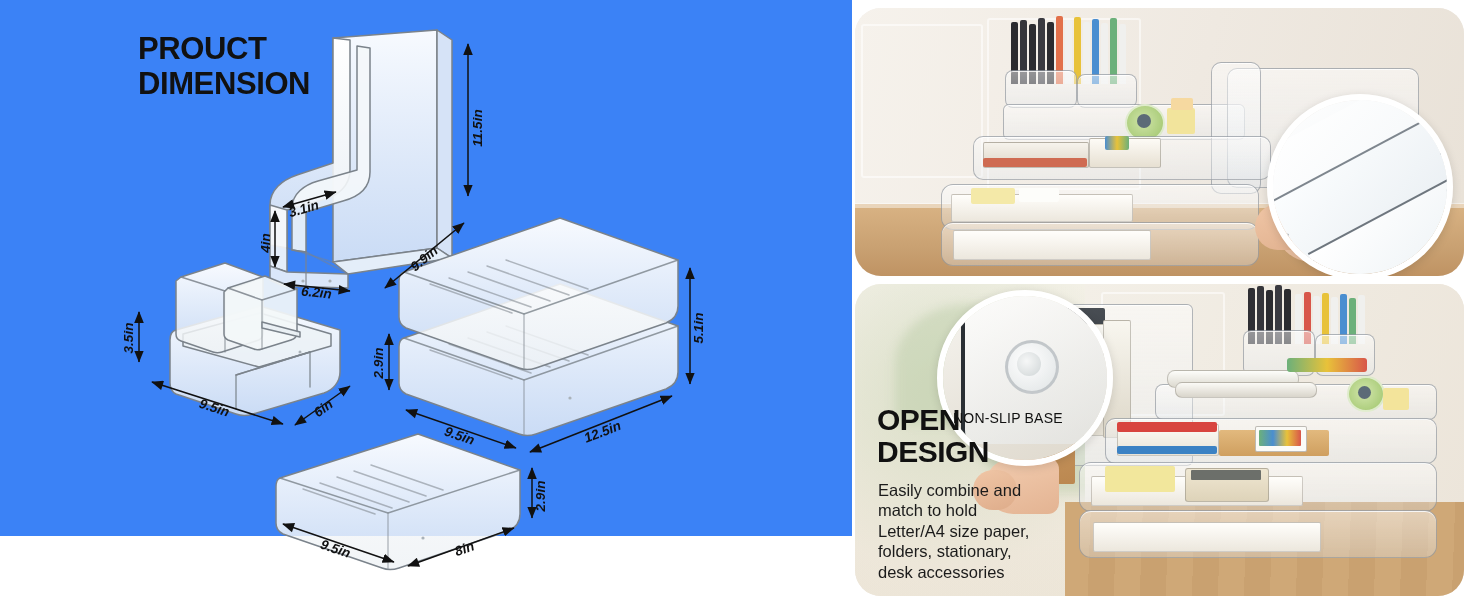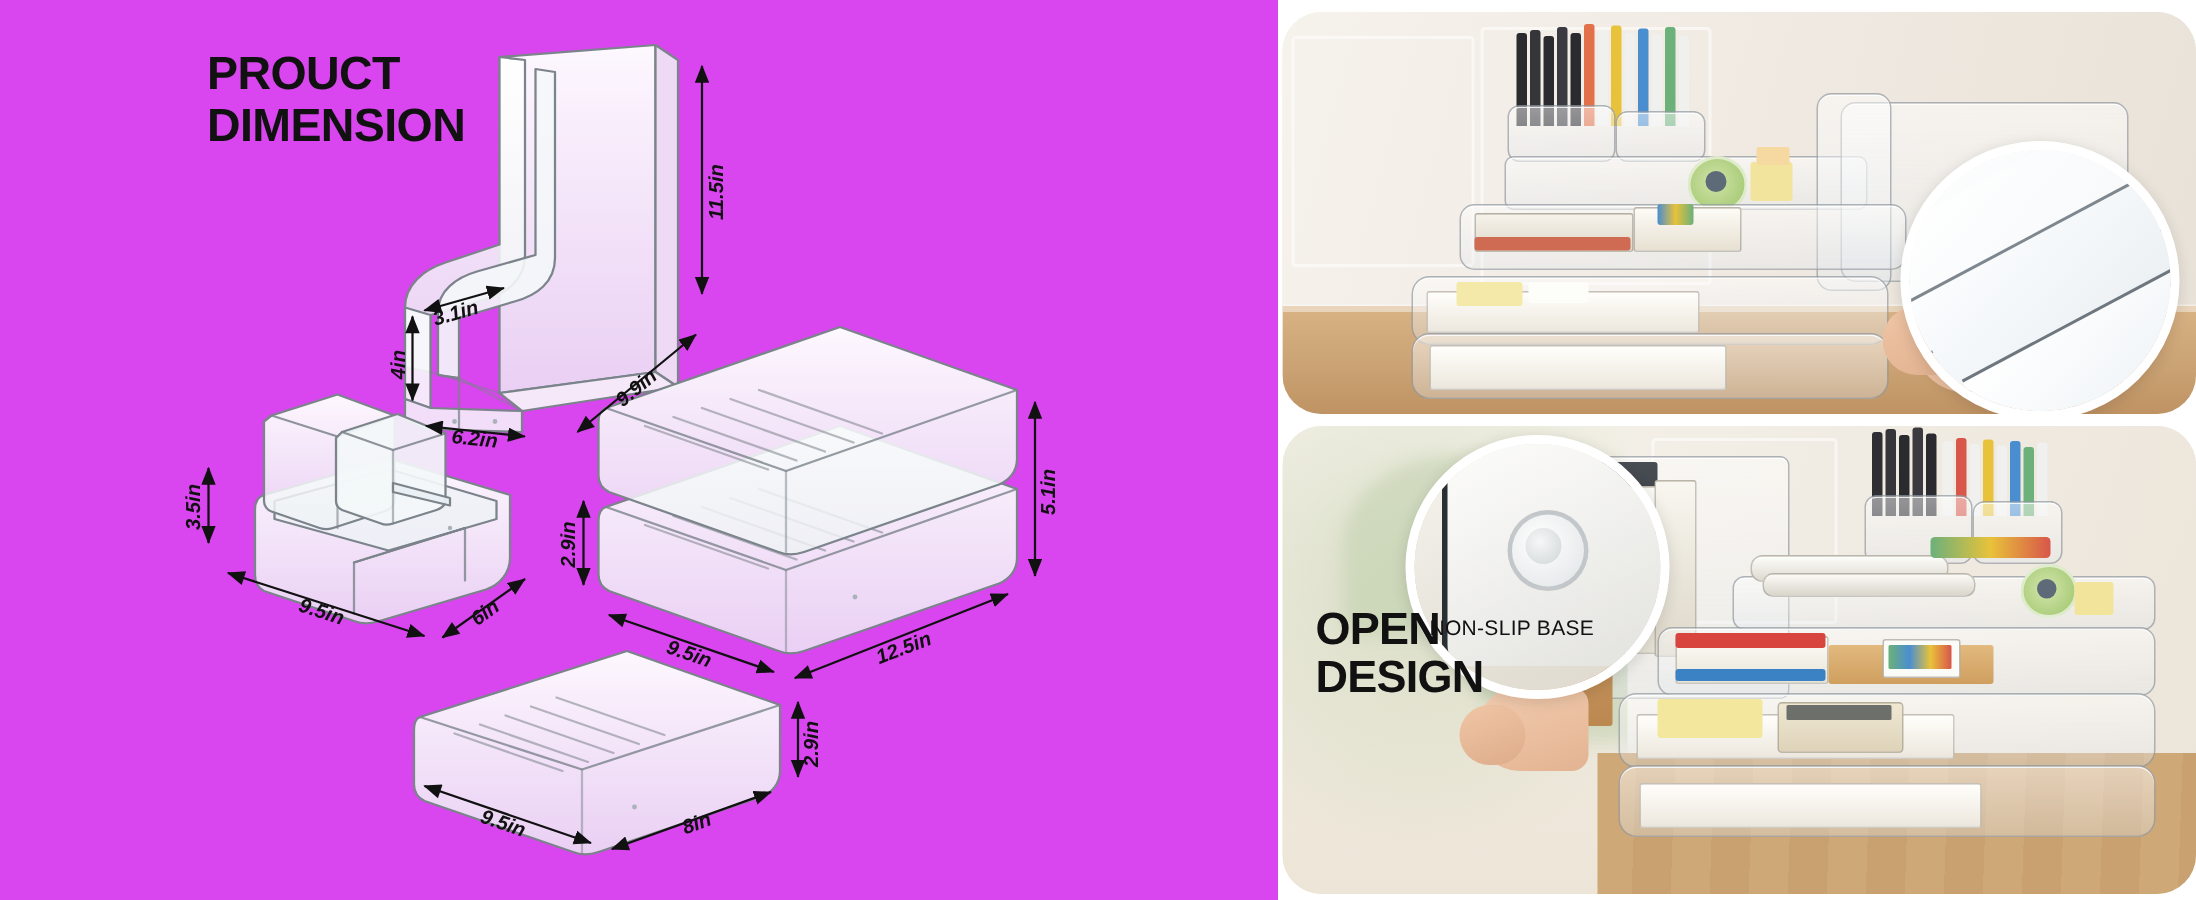--- a/index.html
+++ b/index.html
@@ -4,21 +4,21 @@
 <style>
   html,body{margin:0;padding:0;}
   body{
     width:1464px;height:600px;overflow:hidden;background:#ffffff;
     font-family:"Liberation Sans", sans-serif;
     -webkit-font-smoothing:antialiased;
   }
   .page{position:relative;width:1464px;height:600px;background:#fff;}
 
   
-  .left-panel{position:absolute;left:0;top:0;width:852px;height:600px;background:#d946ef;}
+  .left-panel{position:absolute;left:0;top:0;width:852px;height:536px;background:#3b82f6;}
   .dim-title{
     position:absolute;left:138px;top:32px;
     font-size:31px;font-weight:bold;line-height:1.12;
     letter-spacing:-0.4px;color:#111;white-space:pre-line;
   }
   .svg-stage{position:absolute;left:0;top:0;width:852px;height:600px;}
 
   
   .right-col{position:absolute;left:855px;top:0;width:609px;height:600px;}
 
@@ -417,15 +417,20 @@
                       background:radial-gradient(circle at 40% 38%,#ffffff,#dfe3e4);
                       border:3px solid rgba(180,186,190,.75);"></div>
           <div style="position:absolute;left:74px;top:56px;width:24px;height:24px;border-radius:50%;
                       background:radial-gradient(circle at 40% 38%,#f6f7f7,#cfd5d6);"></div>
         </div>
       </div>
       <div class="callout-label" style="left:98px;top:126px;">NON-SLIP BASE</div>
 
       <div class="headline-bottom">OPEN
 DESIGN</div>
+      <div class="body-bottom">Easily combine and
+match to hold
+Letter/A4 size paper,
+folders, stationary,
+desk accessories</div>
     </div>
   </div>
 </div>
 
 </body></html>

